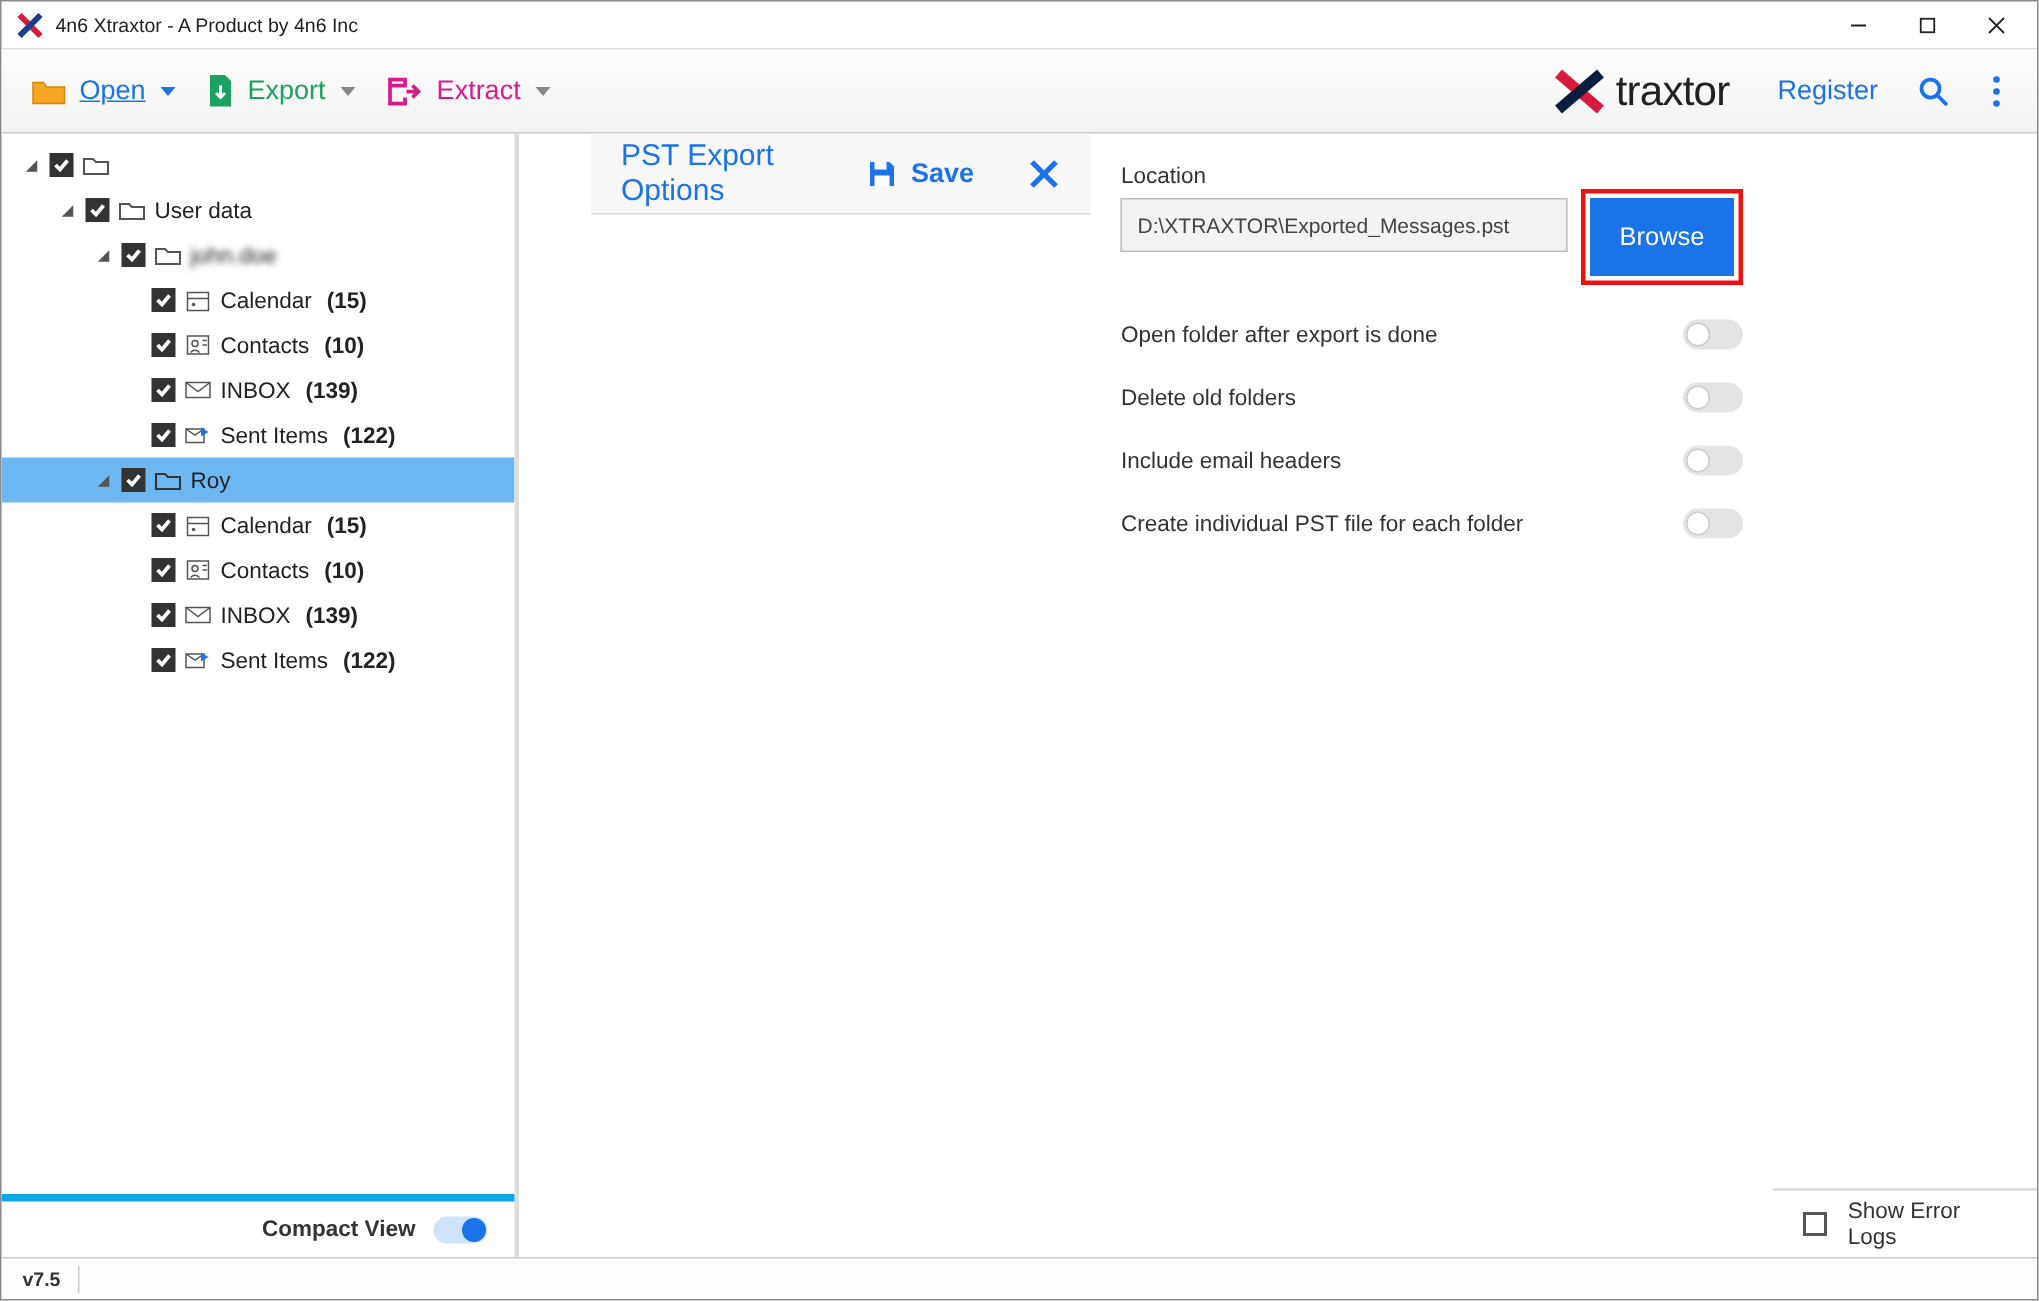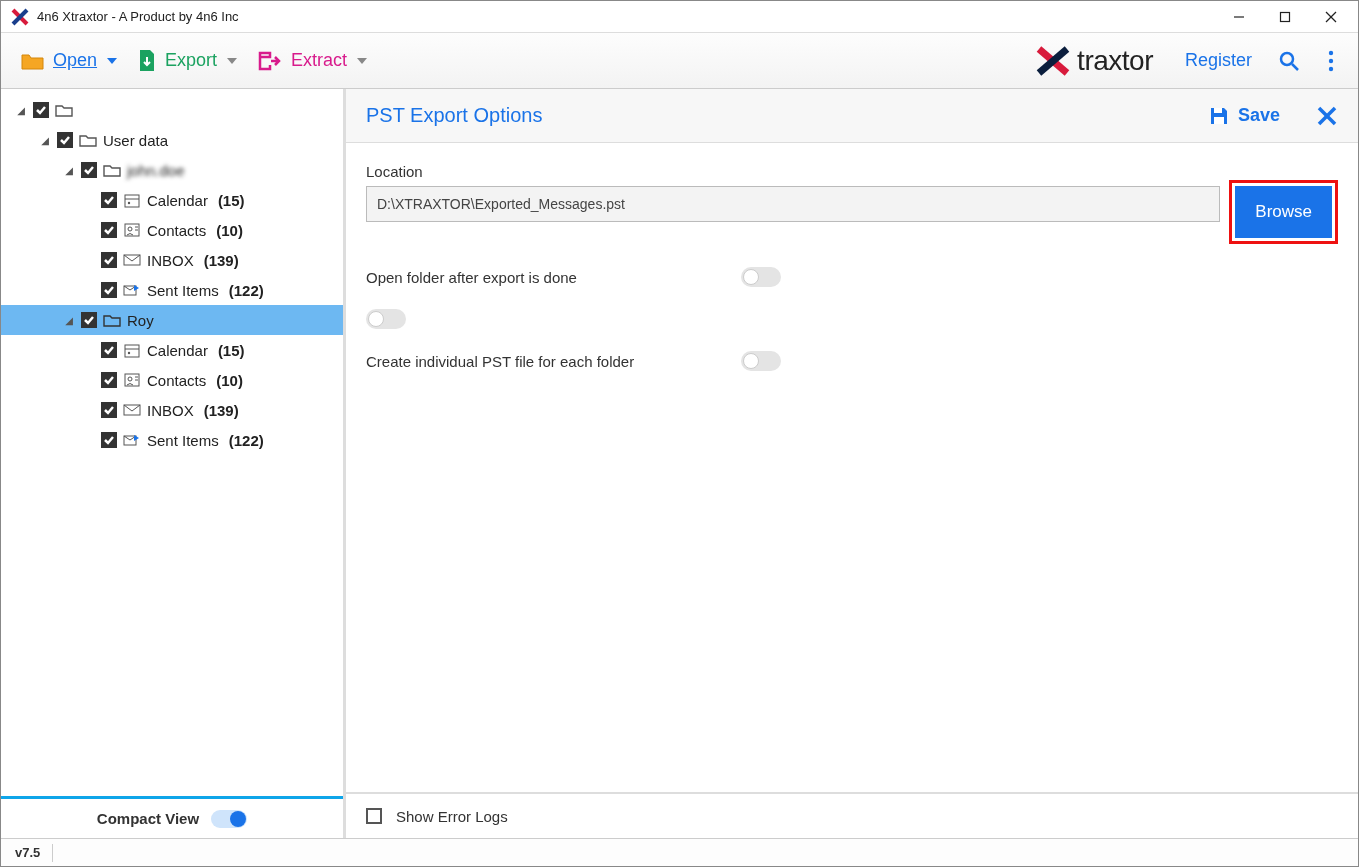--- a/index.html
+++ b/index.html
@@ -40,27 +40,27 @@
   .node .nlabel { font-size: 15px; color: #222; }
   .node .ncount { font-size: 15px; color: #222; font-weight: 600; margin-left: 4px; }
   .node.selected { background: #6db8f2; }
   .node.lvl0 { padding-left: 14px; }
   .node.lvl1 { padding-left: 38px; }
   .node.lvl2 { padding-left: 62px; }
   .node.lvl3 { padding-left: 100px; }
   .node.lvl2b { padding-left: 62px; }
   .blurred { color: #bbb; filter: blur(2px); }
 
-  .sidebar-footer { height: 42px; border-top: 3px solid #0ea5e9; display: flex; align-items: center; justify-content: center; padding: 0 18px; gap: 12px; }
+  .sidebar-footer { height: 42px; border-top: 5px solid #0ea5e9; display: flex; align-items: center; justify-content: flex-end; padding: 0 18px; gap: 12px; }
   .sidebar-footer .label { font-size: 15px; font-weight: 600; color: #333; }
   .toggle { width: 36px; height: 18px; border-radius: 10px; background: #cfe4fb; position: relative; }
   .toggle .knob { width: 16px; height: 16px; border-radius: 50%; background: #1a73e8; position: absolute; right: 1px; top: 1px; }
 
   
-  .content { flex: 1; display: flex; flex-direction: column; overflow: auto; }
+  .content { flex: 1; display: flex; flex-direction: row; overflow: auto; padding-left: 48px; }
   .content-header { height: 54px; background: #f7f7f7; border-bottom: 1px solid #ddd; display: flex; align-items: center; padding: 0 20px; }
   .content-header h2 { color: #1a73e8; font-size: 20px; font-weight: 500; }
   .content-actions { margin-left: auto; display: flex; align-items: center; gap: 36px; }
   .savebtn { color: #1a73e8; font-size: 18px; font-weight: 600; display: flex; align-items: center; gap: 8px; }
   .closebtn { color: #1a73e8; }
 
   .panel { padding: 20px; }
   .field-label { font-size: 15px; color: #333; margin-bottom: 6px; }
   .locrow { display: flex; gap: 3px; align-items: stretch; }
   .locinput { flex: 1; height: 36px; border: 1px solid #bbb; background: #f3f3f3; padding: 0 10px; font-size: 14px; color: #444; }
@@ -410,20 +410,27 @@
 
       <div style="height:18px"></div>
 
       <div class="optrow">
         <span class="olabel">Open folder after export is done</span>
         <div class="small-toggle">
             <div class="k"></div>
           </div>
       </div>
       <div class="optrow">
+        <span class="olabel">Delete old folders</span>
+        <div class="small-toggle">
+            <div class="k"></div>
+          </div>
+      </div>
+      <div class="optrow">
+        <span class="olabel">Include email headers</span>
         <div class="small-toggle">
             <div class="k"></div>
           </div>
       </div>
       <div class="optrow">
         <span class="olabel">Create individual PST file for each folder</span>
         <div class="small-toggle">
             <div class="k"></div>
           </div>
       </div>

